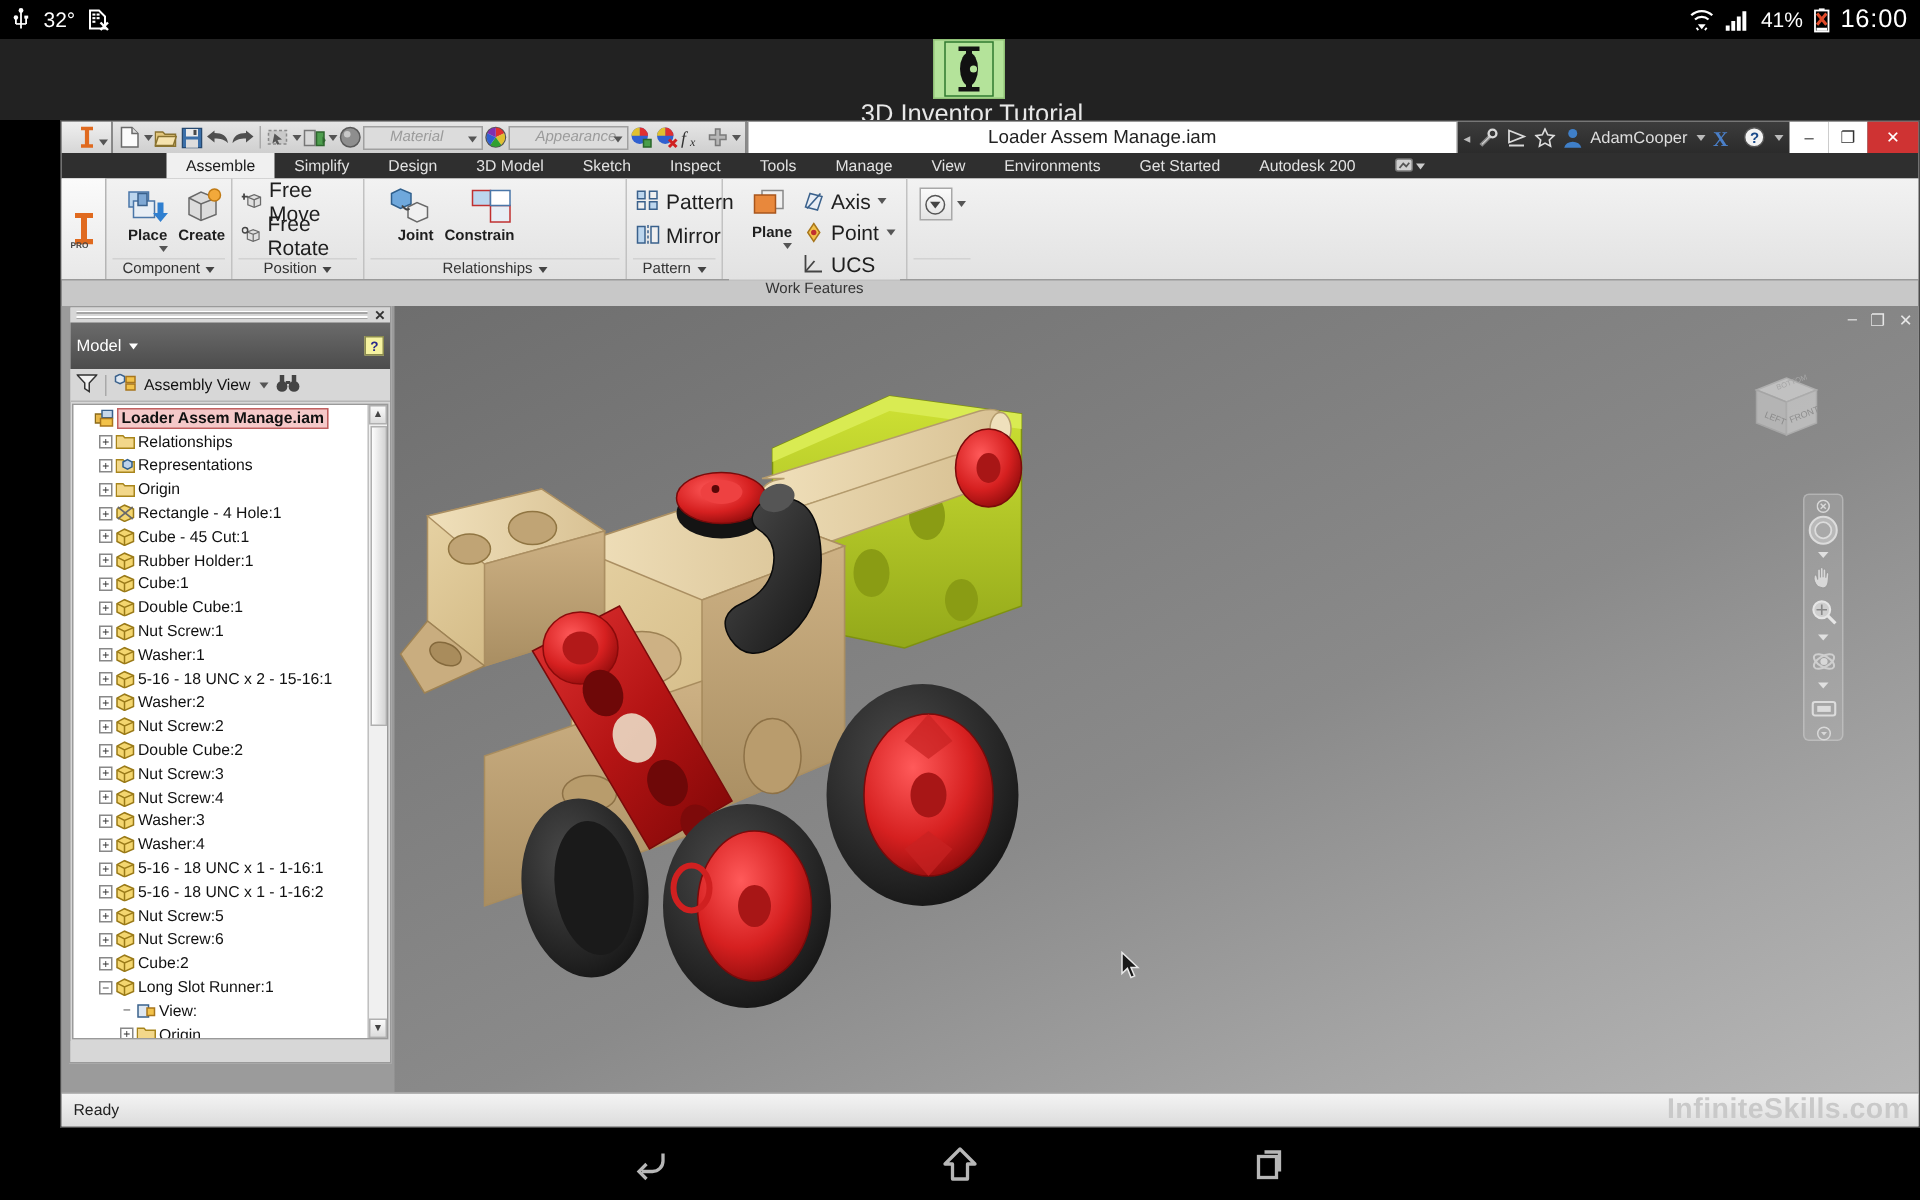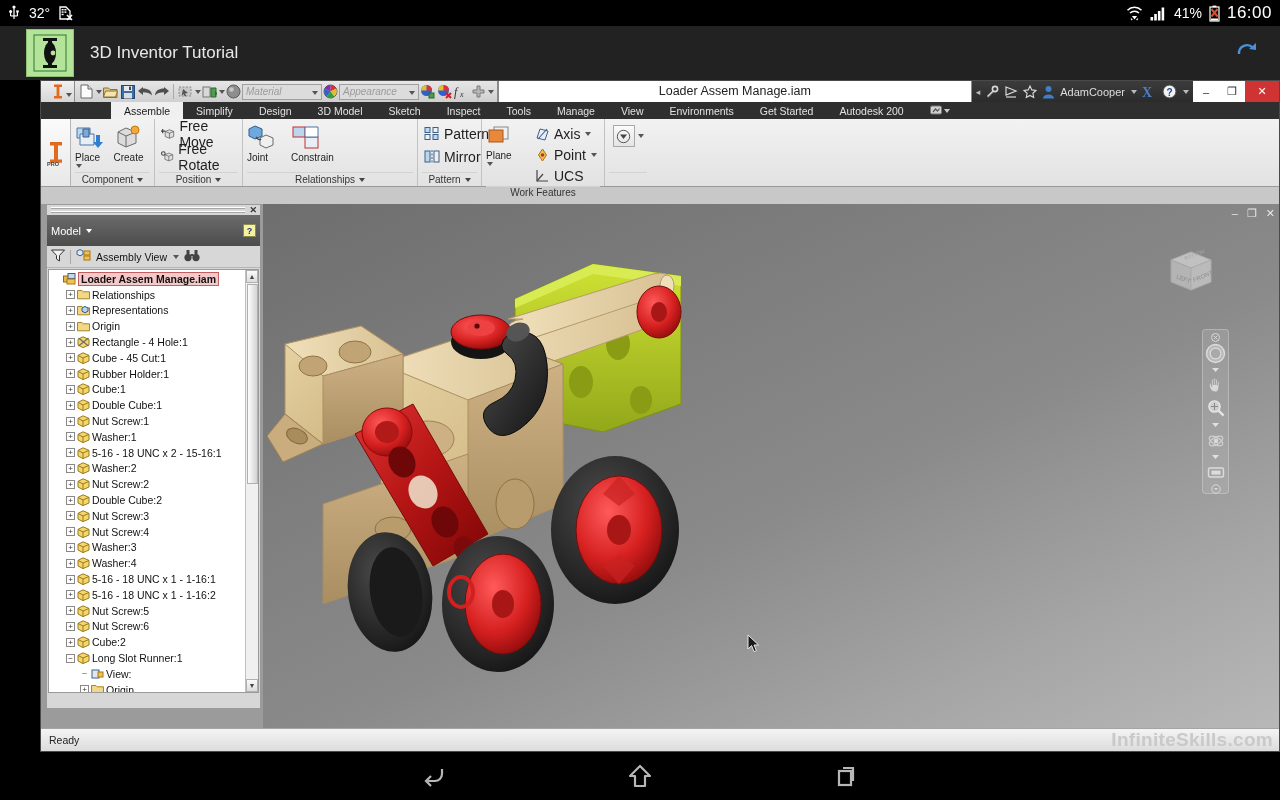--- a/index.html
+++ b/index.html
@@ -22,21 +22,21 @@
   .as-right { display:flex; align-items:center; gap:7px; }
   .as-temp { font-size:14px; letter-spacing:0; }
   .as-batt-pct { font-size:14px; }
   .as-clock { font-size:17px; font-weight:400; letter-spacing:0.5px; }
   .ic { display:inline-block; line-height:0; }
 
   
   .app-bar {
     position:absolute; left:0; top:26px; width:1280px; height:54px;
     background:#222222;
-    display:flex; align-items:center; padding:0 14px;
+    display:flex; align-items:center; padding:0 14px;flex-direction:column;
   }
   .app-icon {
     width:48px; height:48px; background:#b4e39a;
     border:1px solid #8fc076;
     display:flex; align-items:center; justify-content:center;
     margin-left:12px;
   }
   .app-title {
     color:#e8e8e8; font-size:17px; margin-left:16px; font-weight:400;
   }
@@ -64,21 +64,21 @@
     padding:0 3px;
   }
   .qat-ib {
     width:17px; height:19px; display:flex; align-items:center; justify-content:center;
   }
   .qat-sep { width:1px; height:15px; background:#a9a9a9; margin:0 3px; }
   .caret { width:0;height:0;border-left:3px solid transparent;border-right:3px solid transparent;border-top:4px solid #555; margin-left:1px;}
   .mat-combo {
     width:80px; height:16px; background:#dcdcdc; border:1px solid #a0a0a0;
     font-size:10px; color:#9b9b9b; font-style:italic;
-    display:flex; align-items:center; padding-left:3px; position:relative;
+    display:flex; align-items:center; padding-left:17px; position:relative;
   }
   .mat-combo .cb-arrow{ position:absolute; right:3px; top:6px;
      width:0;height:0;border-left:3px solid transparent;border-right:3px solid transparent;border-top:4px solid #555;}
   .app-btn {
     width:34px; height:21px;
     background: linear-gradient(#f0f0f0,#d6d6d6);
     border-right:1px solid #8a8a8a;
     display:flex; align-items:center; justify-content:center;
     position:relative;
   }
@@ -124,22 +124,22 @@
     padding: 2px 4px 0 4px;
   }
   .panel-body { flex:1; display:flex; align-items:flex-start; gap:2px; padding-top:2px;}
   .panel-title {
     height:14px; font-size:10px; color:#333; text-align:center;
     display:flex; align-items:center; justify-content:center; gap:4px;
     border-top:1px solid #d2d2d2;
   }
   .panel-title .tri { width:0;height:0;border-left:3.5px solid transparent;border-right:3.5px solid transparent;border-top:4px solid #444;}
   .big-btn {
-    width:42px; display:flex; flex-direction:column; align-items:flex-start; gap:1px;
-    font-size:10px; color:#1e1e1e; padding-top:2px;
+    width:42px; display:flex; flex-direction:column; align-items:flex-end; gap:1px;
+    font-size:10px; color:#1e1e1e; padding-top:2px;font-weight:bold;
   }
   .big-btn .bb-lbl{ text-align:center; line-height:11px;}
   .small-btn {
     display:flex; align-items:center; gap:4px; font-size:14px; color:#1e1e1e;
     height:21px; padding:0 2px;
   }
   .small-btn.disabled { color:#a8a8a8; }
   .col { display:flex; flex-direction:column; justify-content:flex-start; }
 
   

